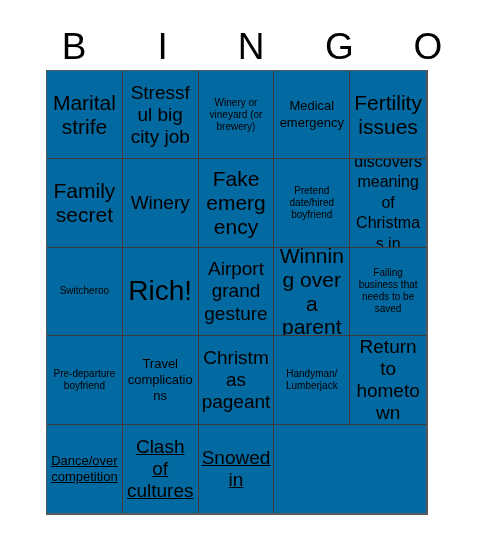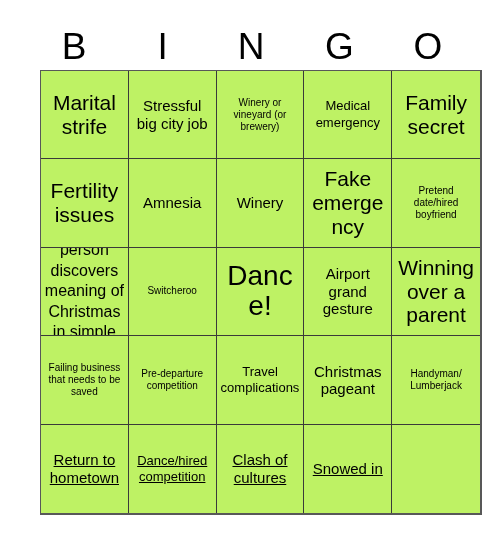--- a/index.html
+++ b/index.html
@@ -35,33 +35,33 @@
     align-items: center;
     justify-content: center;
     font-size: 37px;
     font-weight: 400;
     line-height: 1;
     letter-spacing: 0px;
     color: #000;
   }
   .grid {
     position: absolute;
-    left: 40px;
+    left: 46px;
     top: 70px;
-    width: 442px;
+    width: 382px;
     height: 445px;
     box-sizing: border-box;
     border-top: 1.5px solid #585858;
     border-left: 1.5px solid #585858;
     border-right: 2px solid #585858;
     border-bottom: 2.5px solid #585858;
     display: grid;
     grid-template-columns: repeat(5, 1fr);
     grid-template-rows: repeat(5, 1fr);
-    background: #bef264;
+    background: #0369a1;
   }
   .cell {
     box-sizing: border-box;
     border-right: 1.2px solid #3a3a3a;
     border-bottom: 1.2px solid #3a3a3a;
     display: flex;
     align-items: center;
     justify-content: center;
     text-align: center;
     padding: 1px 3px;
@@ -71,21 +71,21 @@
   .cell:nth-child(n+21) { border-bottom: none; text-decoration: underline; }
   .cell-text {
     display: block;
     width: 100%;
     line-height: 1.13;
     word-wrap: break-word;
   }
   
   .sz-xl  { font-size: 28px; line-height: 1.1; }
   .sz-lg  { font-size: 21px; line-height: 1.14; }
-  .sz-md  { font-size: 15px; line-height: 1.16; }
+  .sz-md  { font-size: 19px; line-height: 1.16; }
   .sz-sm  { font-size: 10px; line-height: 1.2; }
   .sz-xs  { font-size: 13px; line-height: 1.25; }
   .sz-xxs { font-size: 16px; line-height: 1.28; }
 </style>
 </head>
 <body>
 
 <div class="card">
 
   <div class="header-row">
@@ -103,72 +103,69 @@
       <div class="cell">
         <span class="cell-text sz-md">Stressful big city job</span>
       </div>
       <div class="cell">
         <span class="cell-text sz-sm">Winery or vineyard (or brewery)</span>
       </div>
       <div class="cell">
         <span class="cell-text sz-xs">Medical emergency</span>
       </div>
       <div class="cell">
-        <span class="cell-text sz-lg">Family secret</span>
-      </div>
-      <div class="cell">
         <span class="cell-text sz-lg">Fertility issues</span>
       </div>
       <div class="cell">
-        <span class="cell-text sz-md">Amnesia</span>
+        <span class="cell-text sz-lg">Family secret</span>
       </div>
       <div class="cell">
         <span class="cell-text sz-md">Winery</span>
       </div>
       <div class="cell">
         <span class="cell-text sz-lg">Fake emergency</span>
       </div>
       <div class="cell">
         <span class="cell-text sz-sm">Pretend date/hired boyfriend</span>
       </div>
       <div class="cell">
         <span class="cell-text sz-xxs">Rich person discovers meaning of Christmas in simple things</span>
       </div>
       <div class="cell">
         <span class="cell-text sz-sm">Switcheroo</span>
       </div>
       <div class="cell">
-        <span class="cell-text sz-xl">Dance!</span>
+        <span class="cell-text sz-xl">Rich!</span>
       </div>
       <div class="cell">
         <span class="cell-text sz-md">Airport grand gesture</span>
       </div>
       <div class="cell">
         <span class="cell-text sz-lg">Winning over a parent</span>
       </div>
       <div class="cell">
         <span class="cell-text sz-sm">Failing business that needs to be saved</span>
       </div>
       <div class="cell">
-        <span class="cell-text sz-sm">Pre-departure competition</span>
+        <span class="cell-text sz-sm">Pre-departure boyfriend</span>
       </div>
       <div class="cell">
         <span class="cell-text sz-xs">Travel complications</span>
       </div>
       <div class="cell">
         <span class="cell-text sz-md">Christmas pageant</span>
       </div>
       <div class="cell">
         <span class="cell-text sz-sm">Handyman/ Lumberjack</span>
       </div>
       <div class="cell">
         <span class="cell-text sz-md">Return to hometown</span>
       </div>
       <div class="cell">
-        <span class="cell-text sz-xs">Dance/hired competition</span>
+        <span class="cell-text sz-xs">Dance/over competition</span>
       </div>
       <div class="cell">
         <span class="cell-text sz-md">Clash of cultures</span>
       </div>
       <div class="cell">
         <span class="cell-text sz-md">Snowed in</span>
       </div>
     </div>
 
 </div>

